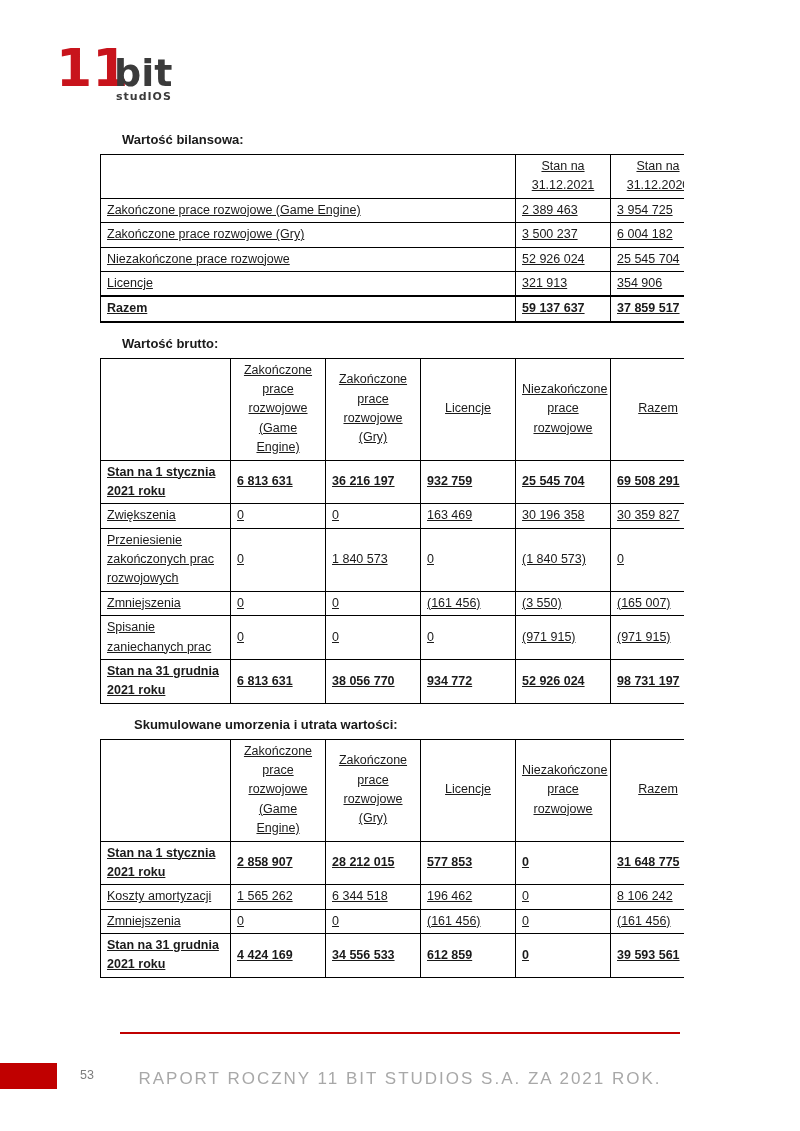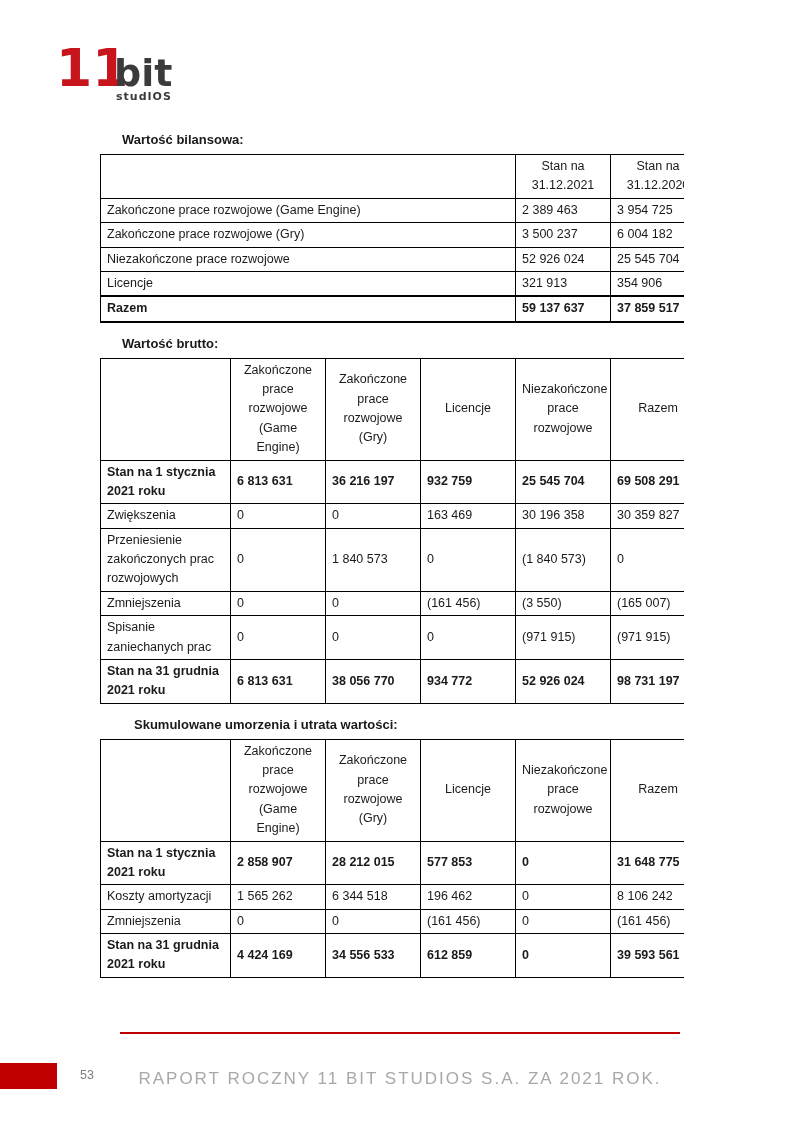--- a/index.html
+++ b/index.html
@@ -10,21 +10,21 @@
   
   .logo { position:absolute; left:56px; top:38px; width:128px; height:66px; }
 
   
   .content { position:absolute; left:100px; top:132px; width:605px; }
 
   .tbl-title { font-weight:bold; font-size:13px; padding-left:22px; margin:0 0 7px 0; }
   .tbl-title.mt { margin-top:13px; }
   .tbl-title.t3 { padding-left:34px; }
 
-  table { border-collapse:collapse; width:605px; table-layout:fixed; font-size:12.5px; }
+  table { border-collapse:collapse; width:605px; table-layout:fixed; font-size:12.5px;text-decoration:underline; }
   td, th { border:1px solid #000; padding:2px 6px; vertical-align:middle; line-height:1.55; }
   th { font-weight:normal; text-align:center; white-space:pre-line; font-size:12.5px; }
   td.lbl { text-align:left; }
   td.num { text-align:left; }
   tr.total td { font-weight:bold; }
   table.balance tr.total td { border-top:2px solid #000; border-bottom:2px solid #000; }
 
   
   .footer-rule { position:absolute; left:120px; top:1032px; width:560px; height:2px; background:#c00000; }
   .footer-bar { position:absolute; left:0; top:1063px; width:800px; height:26px;padding-left:20px; }

